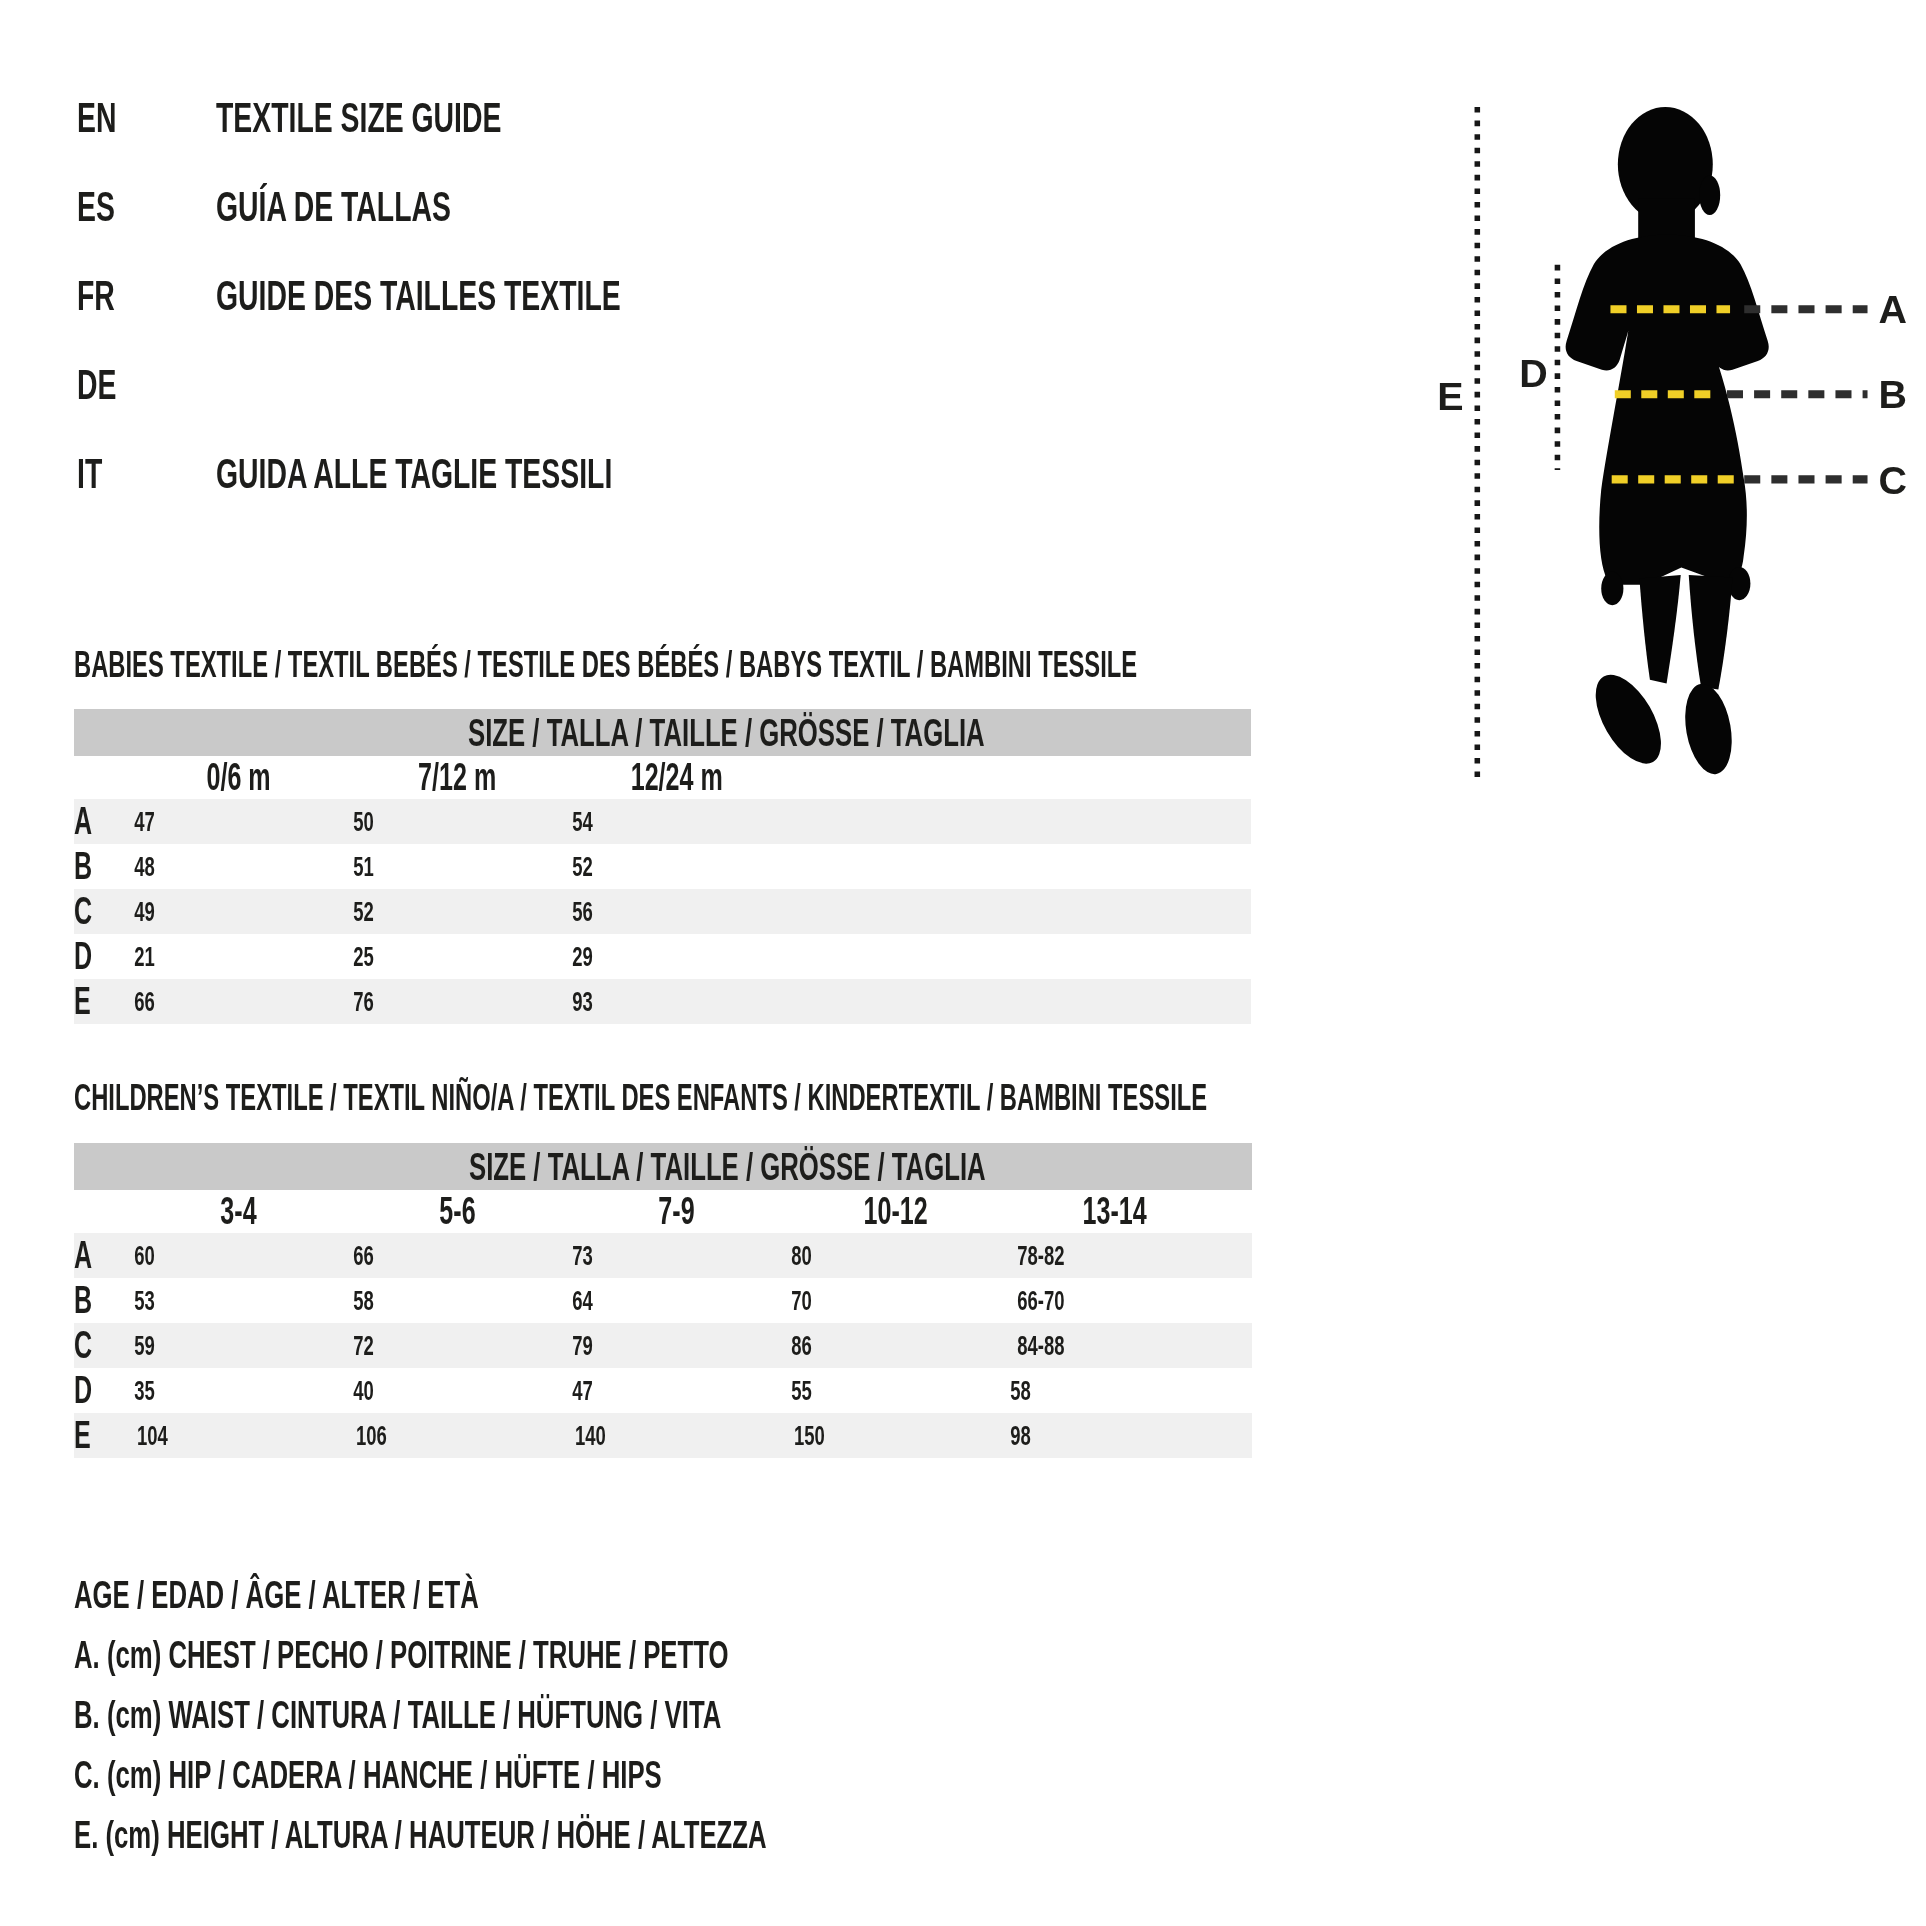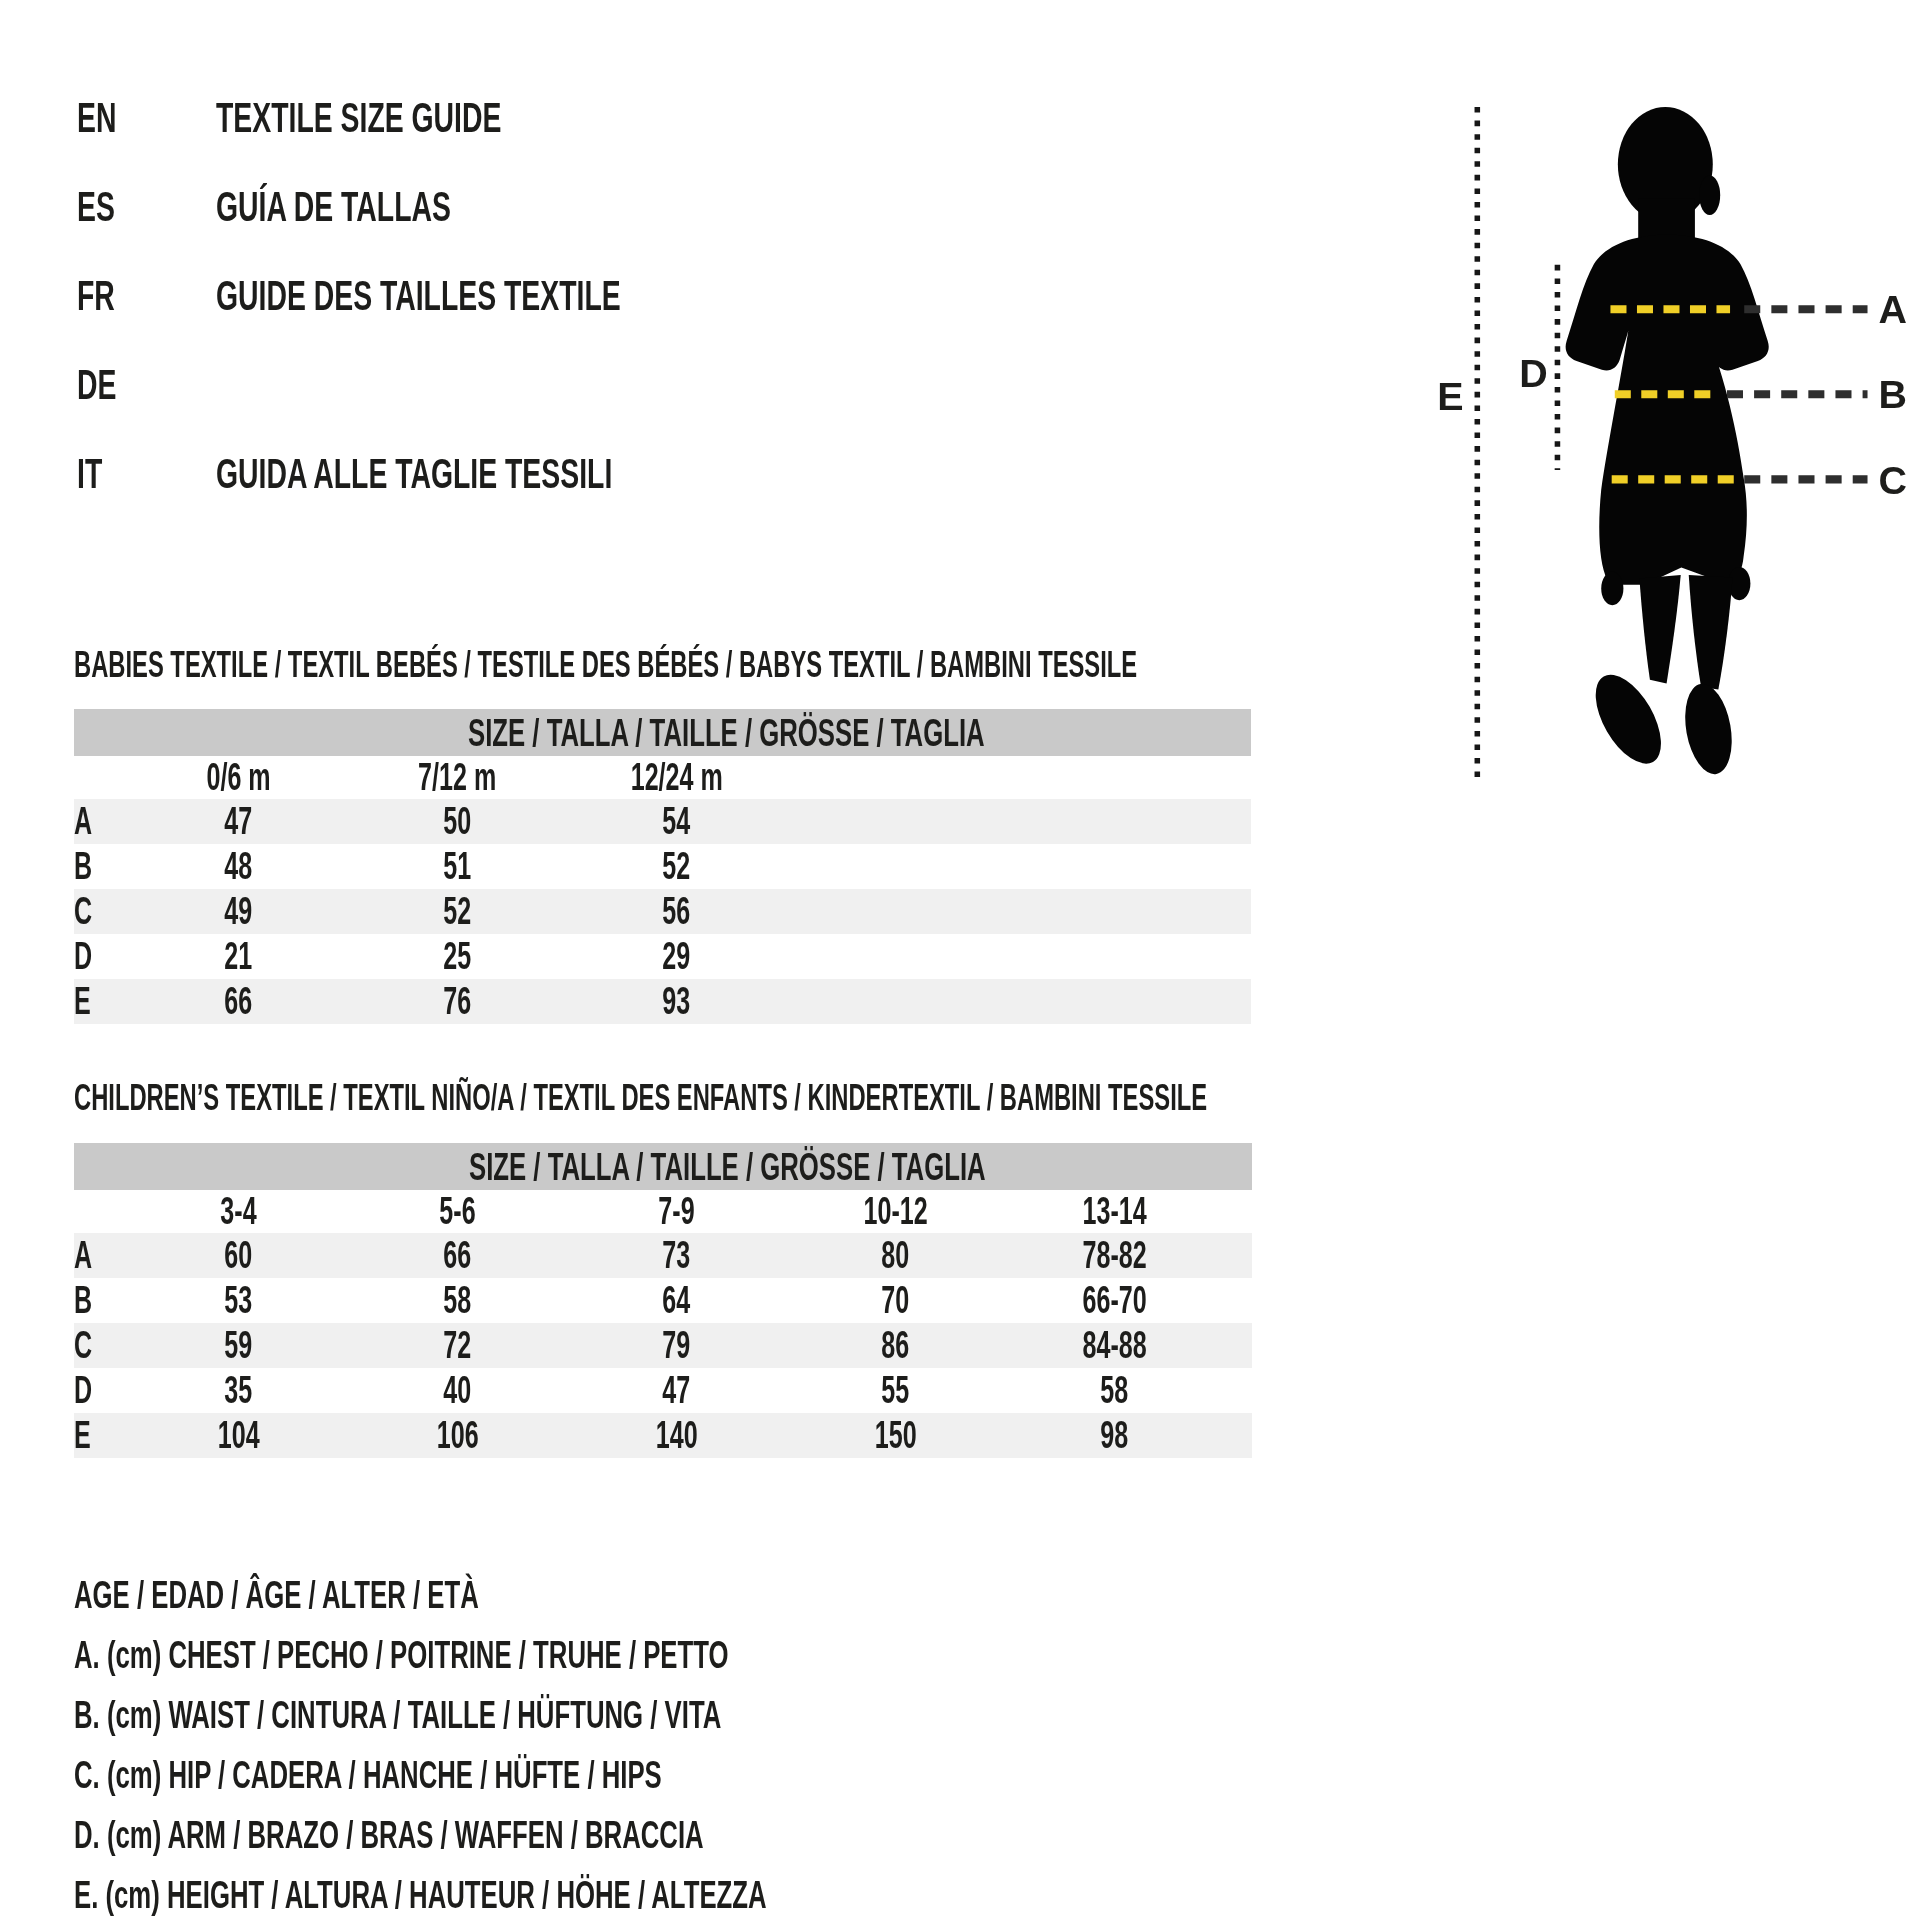--- a/index.html
+++ b/index.html
@@ -49,21 +49,21 @@
   #children-table { top: 1143px; }
   .size-table th, .size-table td { padding: 0; font-weight: 700; vertical-align: middle; }
   .band-row th {
     background: #c9c9c9; height: 47px;
     text-align: right; font-size: 39px; padding-left: 10px;
   }
   .cols-row th { height: 40px; font-size: 38px; }
   .size-table tbody tr { height: 45px; }
   .size-table tbody tr.stripe { background: #f0f0f0; }
   .row-label { text-align: left; padding-left: 7.4px; font-size: 38px; }
-  .val { text-align: center; font-size: 38px; }
+  .val { text-align: left; font-size: 28px; }
 
   
   .legend { position: absolute; left: 74px; top: 1565px; }
   .legend-line { display: flex; align-items: center; height: 60px; font-size: 39px; font-weight: 700; }
 </style>
 </head>
 <body>
 
 <div class="canvas">
 
@@ -289,21 +289,18 @@
     <div class="legend-line">
         <span class="cond">A. (cm) CHEST / PECHO / POITRINE / TRUHE / PETTO</span>
       </div>
     <div class="legend-line">
         <span class="cond">B. (cm) WAIST / CINTURA / TAILLE / HÜFTUNG / VITA</span>
       </div>
     <div class="legend-line">
         <span class="cond">C. (cm) HIP / CADERA / HANCHE / HÜFTE / HIPS</span>
       </div>
     <div class="legend-line">
-        <span class="cond">D. (cm) ARM / BRAZO / BRAS / WAFFEN / BRACCIA</span>
-      </div>
-    <div class="legend-line">
         <span class="cond">E. (cm) HEIGHT / ALTURA / HAUTEUR / HÖHE / ALTEZZA</span>
       </div>
   </div>
 
 </div>
 
 
 </body></html>

